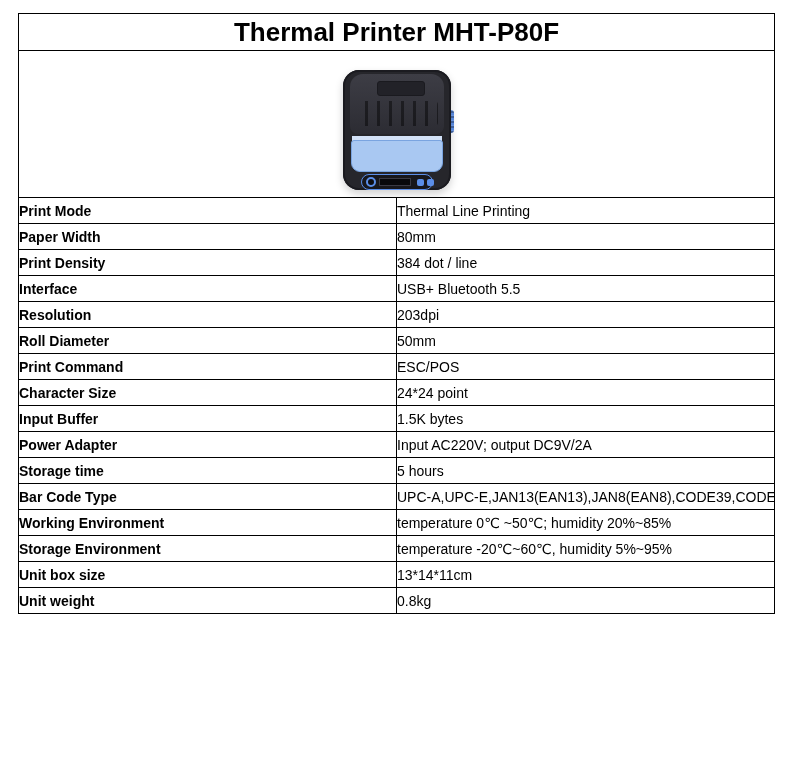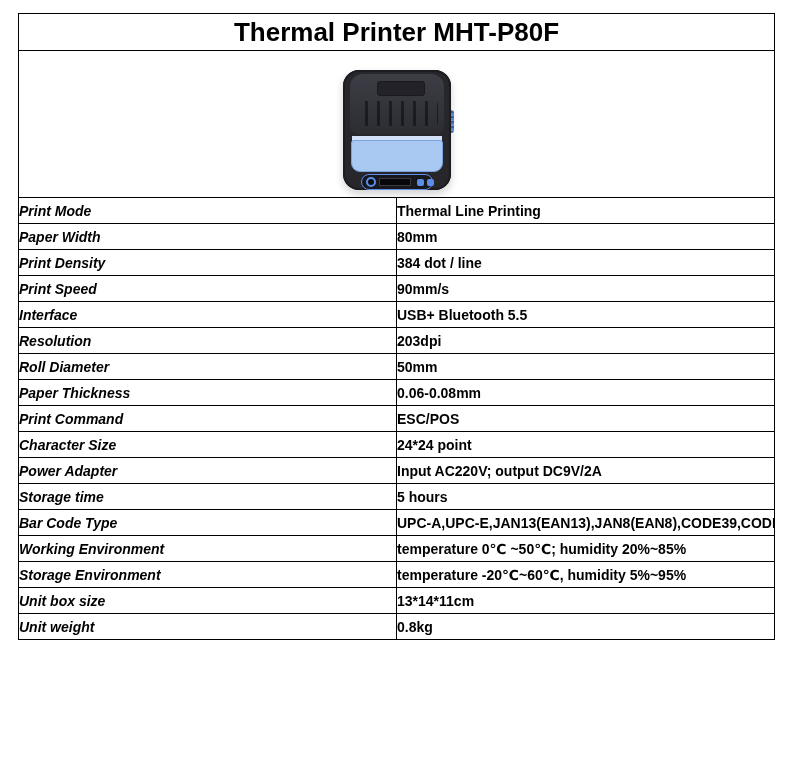--- a/index.html
+++ b/index.html
@@ -41,25 +41,23 @@
   }
   td.image-cell {
     height: 146px;
     text-align: center;
   }
   tr.spec-row td { height: 25px; font-size: 14px; }
   td.k {
     width: 192px;
     font-weight: bold;
     padding-left: 3px;
-    font-style: italic;
   }
   td.v {
     padding-left: 4px;
-    font-weight: bold;
   }
 
   
   .printer {
     position: relative;
     width: 108px;
     height: 120px;
     margin: 12px auto 0 auto;
   }
   .p-latch {
@@ -189,46 +187,42 @@
         </tr>
         <tr class="spec-row">
           <td class="k">Paper Width</td>
           <td class="v">80mm</td>
         </tr>
         <tr class="spec-row">
           <td class="k">Print Density</td>
           <td class="v">384 dot / line</td>
         </tr>
         <tr class="spec-row">
-          <td class="k">Print Speed</td>
-          <td class="v">90mm/s</td>
-        </tr>
-        <tr class="spec-row">
           <td class="k">Interface</td>
           <td class="v">USB+ Bluetooth 5.5</td>
         </tr>
         <tr class="spec-row">
           <td class="k">Resolution</td>
           <td class="v">203dpi</td>
         </tr>
         <tr class="spec-row">
           <td class="k">Roll Diameter</td>
           <td class="v">50mm</td>
         </tr>
         <tr class="spec-row">
-          <td class="k">Paper Thickness</td>
-          <td class="v">0.06-0.08mm</td>
-        </tr>
-        <tr class="spec-row">
           <td class="k">Print Command</td>
           <td class="v">ESC/POS</td>
         </tr>
         <tr class="spec-row">
           <td class="k">Character Size</td>
           <td class="v">24*24 point</td>
+        </tr>
+        <tr class="spec-row">
+          <td class="k">Input Buffer</td>
+          <td class="v">1.5K bytes</td>
         </tr>
         <tr class="spec-row">
           <td class="k">Power Adapter</td>
           <td class="v">Input AC220V; output DC9V/2A</td>
         </tr>
         <tr class="spec-row">
           <td class="k">Storage time</td>
           <td class="v">5 hours</td>
         </tr>
         <tr class="spec-row">

